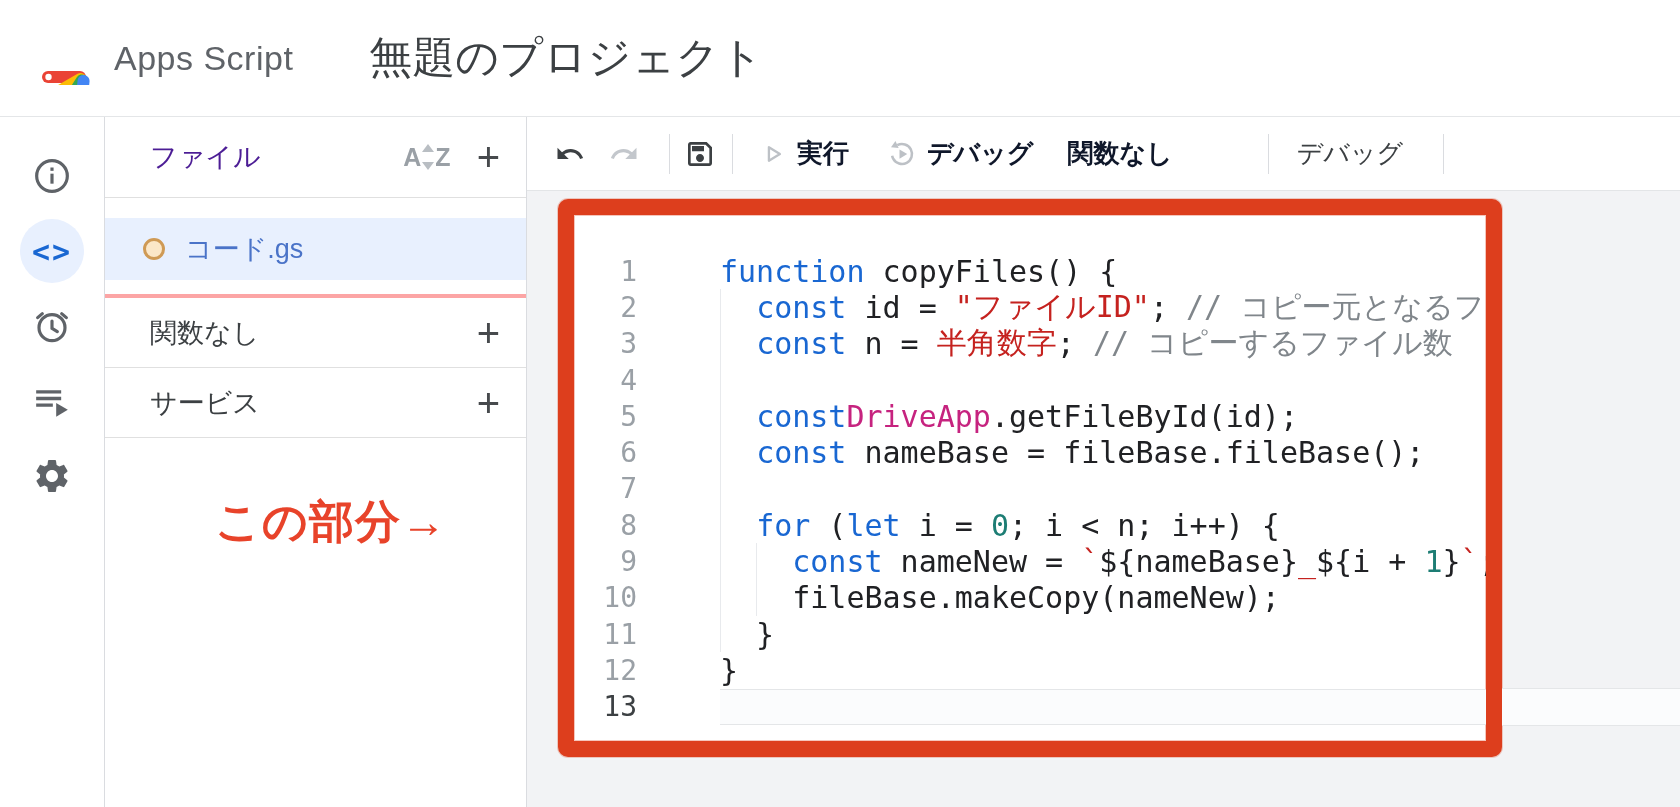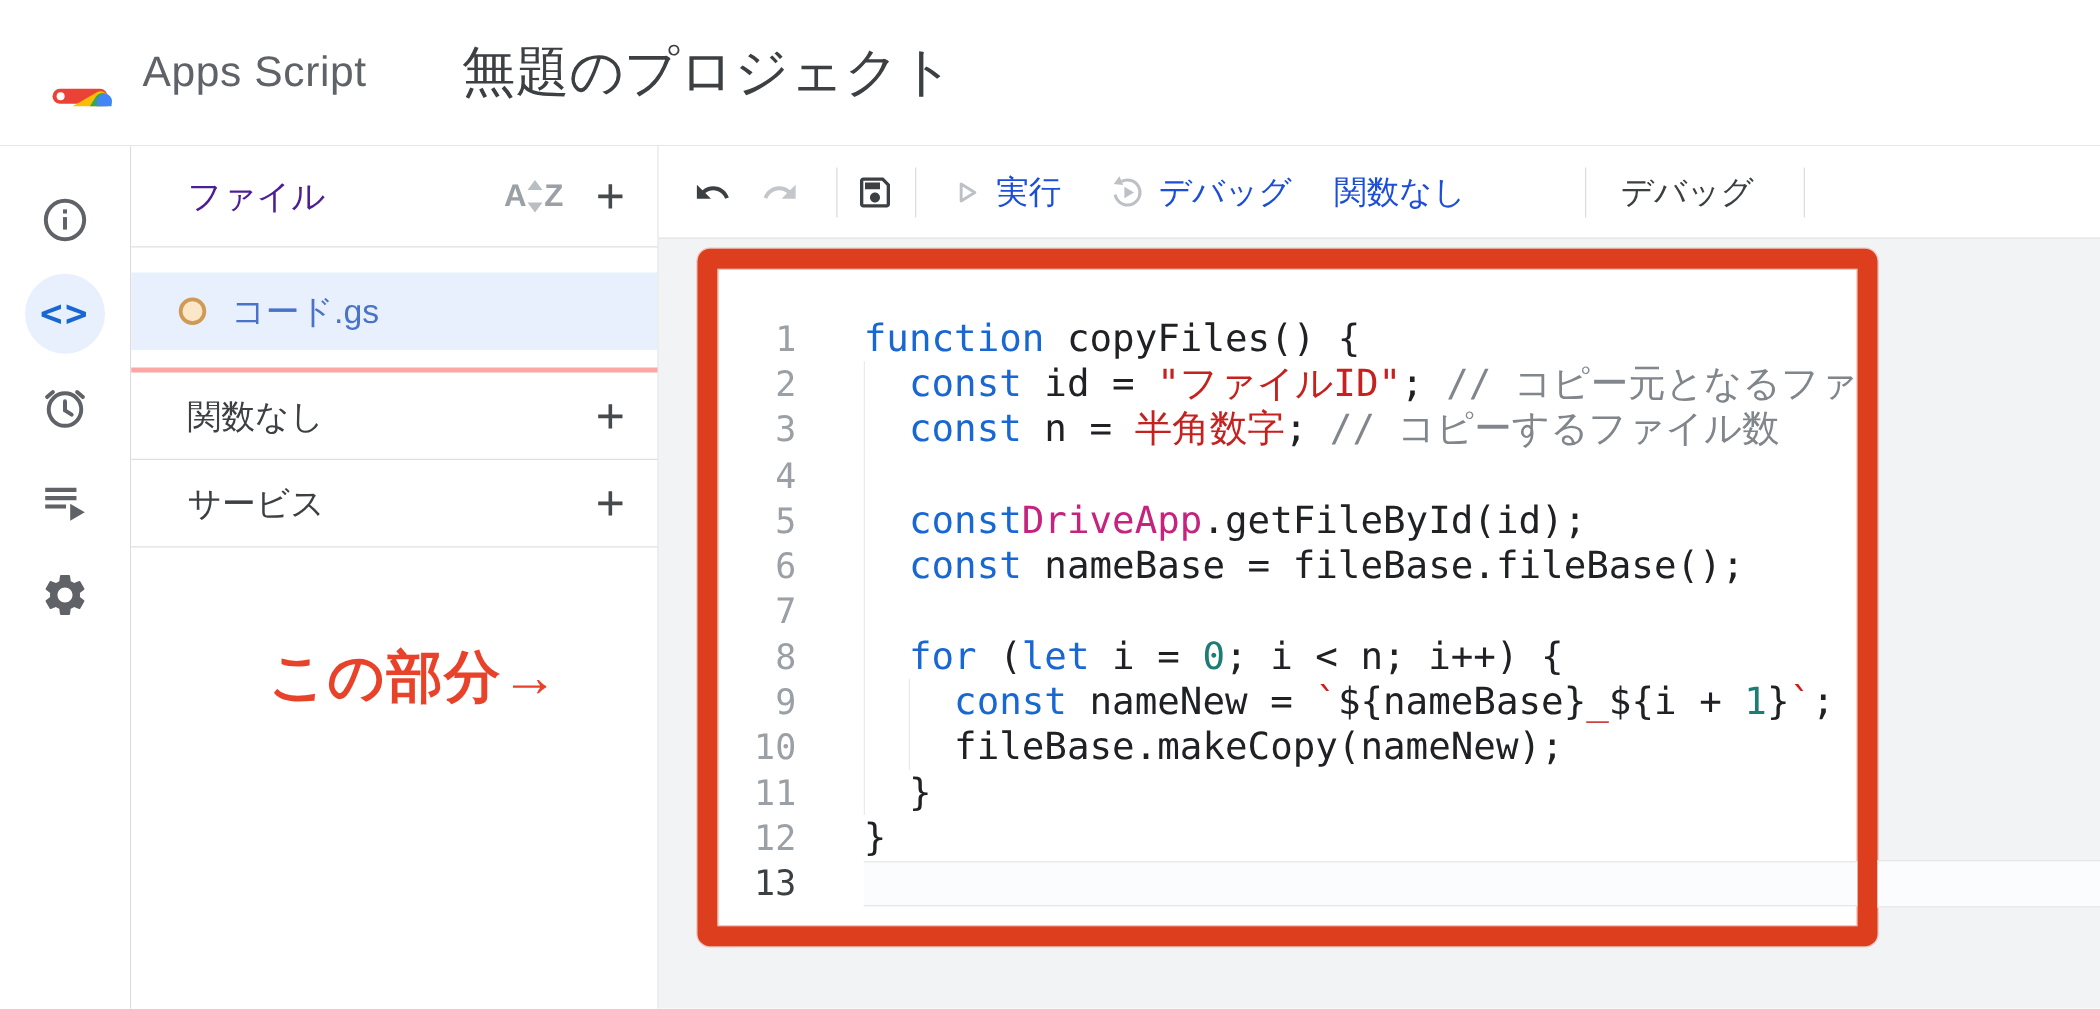--- a/index.html
+++ b/index.html
@@ -39,46 +39,46 @@
   .arr-dn { border-top:8px solid #b9bec3; }
   .plus-btn { font-size:40px; font-weight:300; color:#474a4d; line-height:1; cursor:pointer; }
   .file-list { padding:20px 0 14px 0; border-bottom:4px solid #fca5a5; }
   .file-row { height:62px; background:#e8f0fe; display:flex; align-items:center; padding-left:38px; cursor:pointer; }
   .unsaved-dot { width:22px; height:22px; border-radius:50%; background:#fbe7c8;
     border:3px solid #cf9a55; margin-right:20px; flex:0 0 auto; }
   .file-name { font-size:27px; color:#4a73c8; }
   .fp-section { height:70px; display:flex; align-items:center; justify-content:space-between;
     padding:0 26px 0 45px; border-bottom:1px solid #e0e0e0; }
   .fp-section .label { font-size:27px; color:#3c4043; }
-  .annotation { position:absolute; left:110px; top:395px; font-size:45px; font-weight:bold;
+  .annotation { position:absolute; left:110px; top:375px; font-size:45px; font-weight:bold;
     color:#e8432a; letter-spacing:1px; white-space:nowrap; }
 
   
   .editor { flex:1; position:relative; background:#fff; min-width:0; }
   .toolbar { height:73px; display:flex; align-items:center; background:#fff; }
   .vdiv { width:1px; height:40px; background:#dadce0; flex:0 0 auto; }
   .tb-btn { display:flex; align-items:center; cursor:pointer; flex:0 0 auto; }
   .tb-label { font-size:26px; }
-  .disabled-txt { color:#1d4ed8; }
+  .disabled-txt { color:#0f172a;font-weight:bold; }
   .dark-txt { color:#3c4043; }
   .gap-run { margin-left:26px; } .gap-debug { margin-left:38px; } .gap-fn { margin-left:34px; }
 
   .surface { position:absolute; left:0; right:0; top:73px; bottom:0; background:#f2f3f5;
     border-top:1px solid #e3e5e7; }
 
   
   .sheet { position:absolute; left:31px; top:8px; width:944px; height:558px; background:#fff;
     border:16px solid #dd3e1d; border-radius:10px; overflow:hidden;
     box-shadow:0 0 0 1px rgba(221,62,29,.25), inset 0 0 0 1px rgba(221,62,29,.3); }
   .code-area { position:absolute; inset:0; padding-top:38px;
     font-family:"DejaVu Sans Mono","Liberation Mono",monospace; font-size:30px; }
   .cl { display:flex; height:36.3px; align-items:center; cursor:text; }
   .ln { width:63px; text-align:right; font-size:28px; color:#9aa0a6; flex:0 0 auto;
     font-family:"DejaVu Sans Mono","Liberation Mono",monospace; }
-  .cd { margin-left:54px; white-space:pre; position:relative; height:100%; display:flex;
+  .cd { margin-left:83px; white-space:pre; position:relative; height:100%; display:flex;
     align-items:center; flex:1; }
   .cl.current .ln { color:#3c4043; }
   .cl.current .cd { background:#fbfcfd; border-top:1px solid #e4e6e8; border-bottom:1px solid #e4e6e8; }
   .guide { position:absolute; top:0; bottom:0; width:1px; background:#e8eaed; }
   .tk-kw  { color:#1967d2; }
   .tk-pl  { color:#202124; }
   .tk-str { color:#c5221f; }
   .tk-cmt { color:#80868b; }
   .tk-cls { color:#c6237f; }
   .tk-num { color:#1d7d74; }

